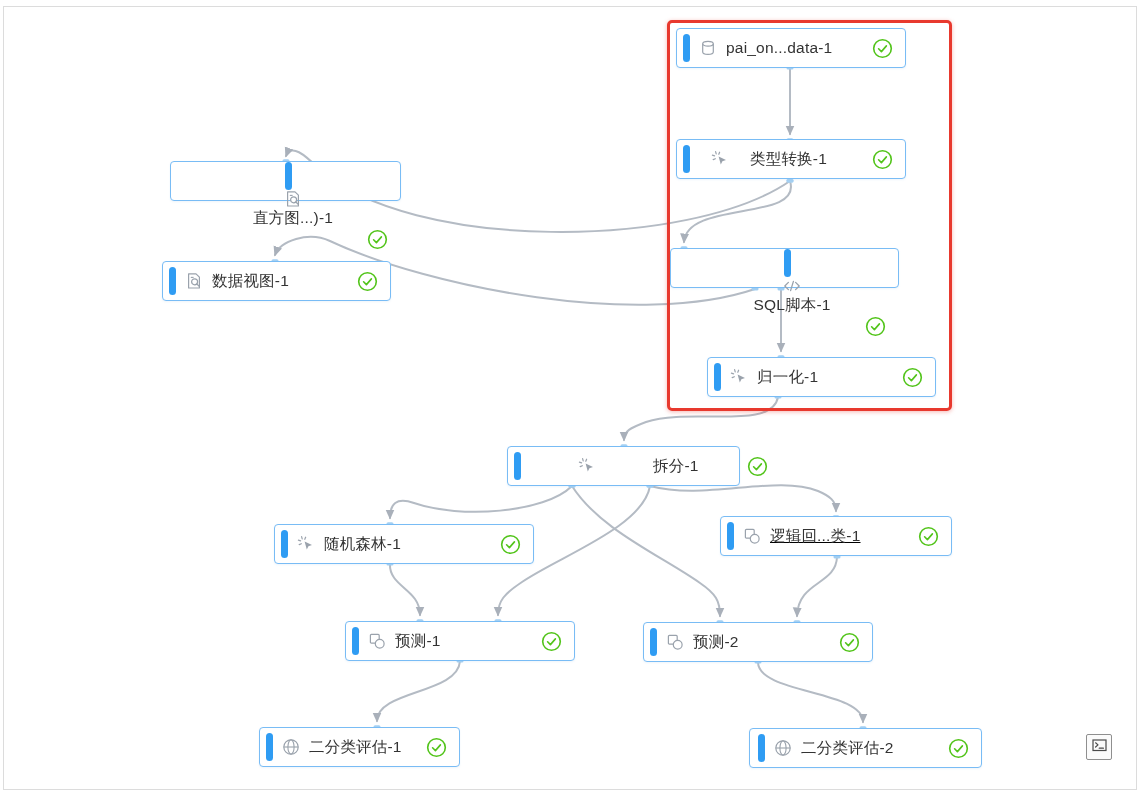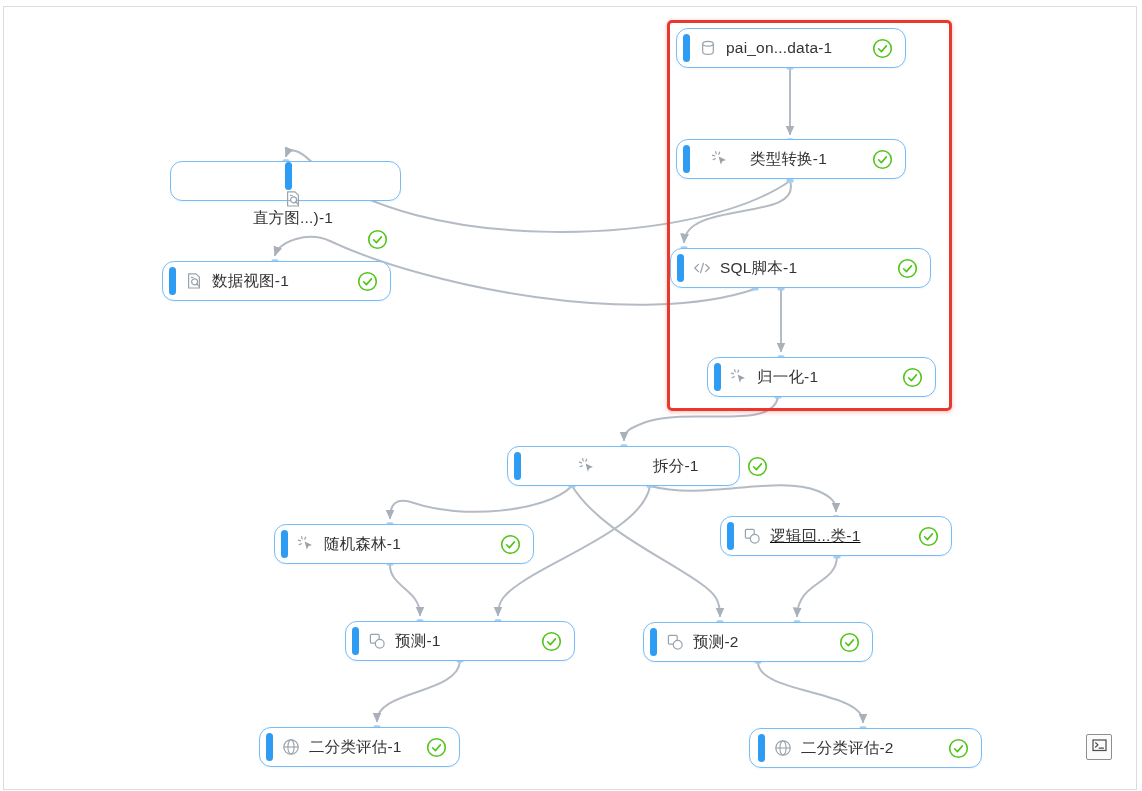--- a/index.html
+++ b/index.html
@@ -1,20 +1,20 @@
 <!DOCTYPE html>
 <html><head>
 <meta charset="utf-8">
 <style>
   html,body{margin:0;padding:0;background:#fff;}
   body{font-family:"Liberation Sans","DejaVu Sans",sans-serif;}
   #stage{position:relative;width:1142px;height:791px;background:#ffffff;overflow:hidden;}
   #frame{position:absolute;left:3px;top:6px;width:1134px;height:784px;border:1px solid #dcdcdc;pointer-events:none;box-sizing:border-box;}
   #edge-layer{position:absolute;left:0;top:0;width:1142px;height:791px;}
-  .node{position:absolute;height:40px;background:#fff;border:1px solid #79bcf5;border-radius:12px;
+  .node{position:absolute;height:40px;background:#fff;border:1px solid #79bcf5;border-radius:4px;
         display:flex;align-items:center;box-sizing:border-box;padding-left:6px;cursor:pointer;
         box-shadow:0 1px 2px rgba(120,170,220,.12);}
   .node .bar{width:7px;height:28px;border-radius:3.5px;background:#2f9cf3;flex:0 0 auto;}
   .node .nicon{margin-left:9px;width:18px;height:18px;flex:0 0 auto;display:flex;align-items:center;}
   .node .nlabel{margin-left:9px;font-size:15.5px;color:#333;white-space:nowrap;letter-spacing:.2px;}
   .node .ncheck{margin-left:auto;margin-right:12px;width:21px;height:21px;flex:0 0 auto;display:flex;align-items:center;}
   #highlight{position:absolute;border:3px solid #e8392e;border-radius:5px;box-sizing:border-box;
              box-shadow:0 1px 4px rgba(230,50,40,.35);pointer-events:none;}
   #terminal-btn{position:absolute;width:24px;height:24px;background:#fbfbfb;border:1px solid #8f8f8f;
                 border-radius:2px;display:flex;align-items:center;justify-content:center;cursor:pointer;}
@@ -122,21 +122,21 @@
           </svg>
         </span>
         <span class="nlabel">直方图...)-1</span>
         <span class="ncheck">
           <svg width="21" height="21" viewBox="0 0 21 21">
             <circle cx="10.5" cy="10.5" r="8.8" fill="none" stroke="#52c41a" stroke-width="1.6"></circle>
             <path d="M6.6 10.8 L9.4 13.6 L14.4 7.9" fill="none" stroke="#52c41a" stroke-width="1.6" stroke-linecap="round" stroke-linejoin="round"></path>
           </svg>
         </span>
       </div>
-      <div class="node" style="left: 670px; top: 248px; width: 261px;">
+      <div class="node" style="left: 670px; top: 248px; width: 229px; flex-direction: column;">
         <span class="bar"></span>
         <span class="nicon">
           <svg width="18" height="18" viewBox="0 0 18 18">
             <g fill="none" stroke="#9aa2ac" stroke-width="1.3" stroke-linecap="round" stroke-linejoin="round">
               <polyline points="5.4,5.4 1.8,9 5.4,12.6"></polyline>
               <polyline points="12.6,5.4 16.2,9 12.6,12.6"></polyline>
               <line x1="10.4" y1="4.4" x2="7.6" y2="13.6"></line>
             </g>
           </svg>
         </span>

